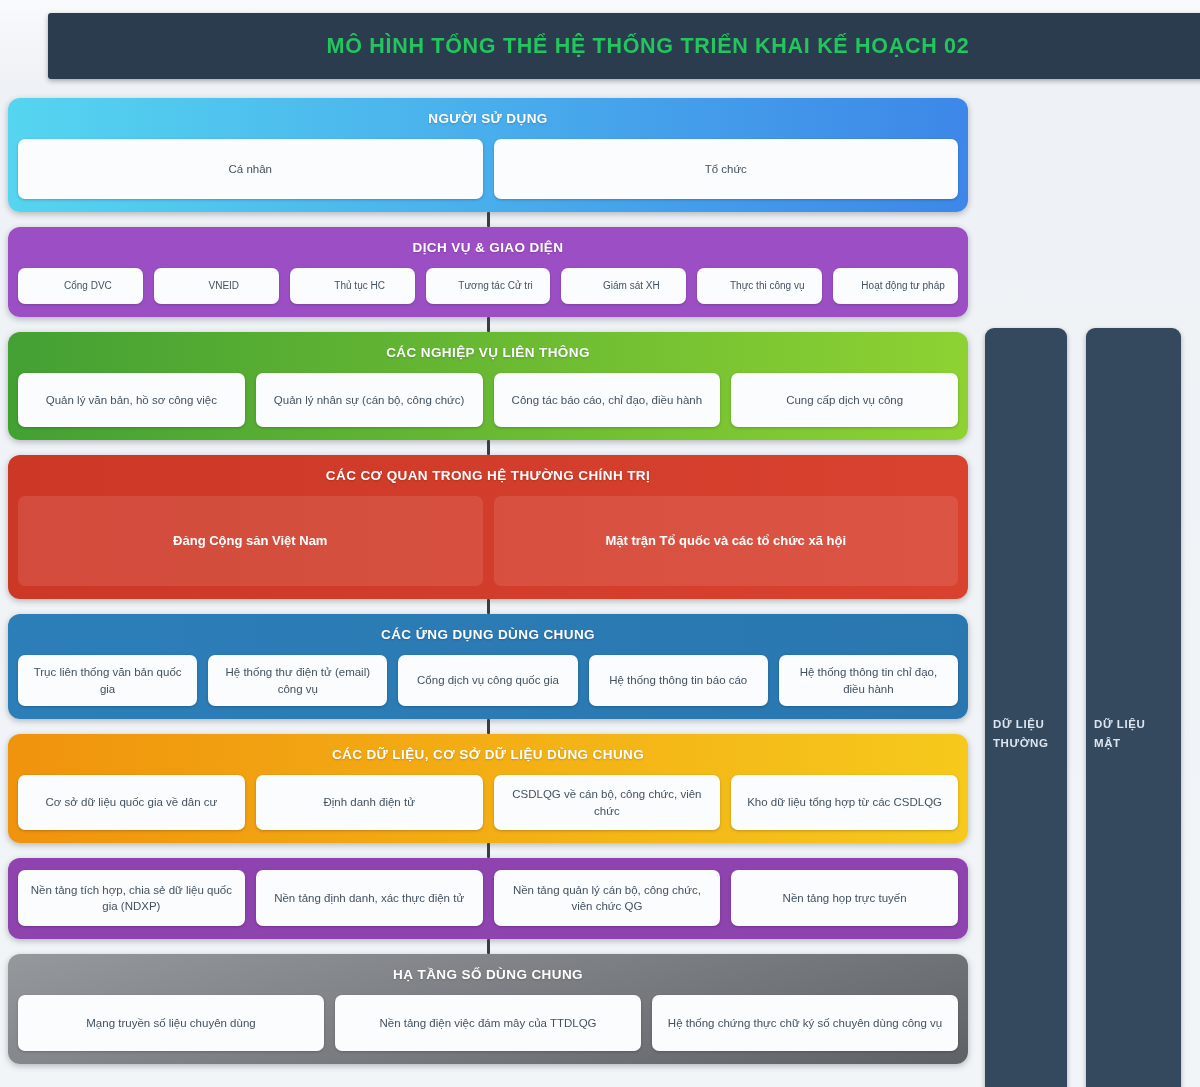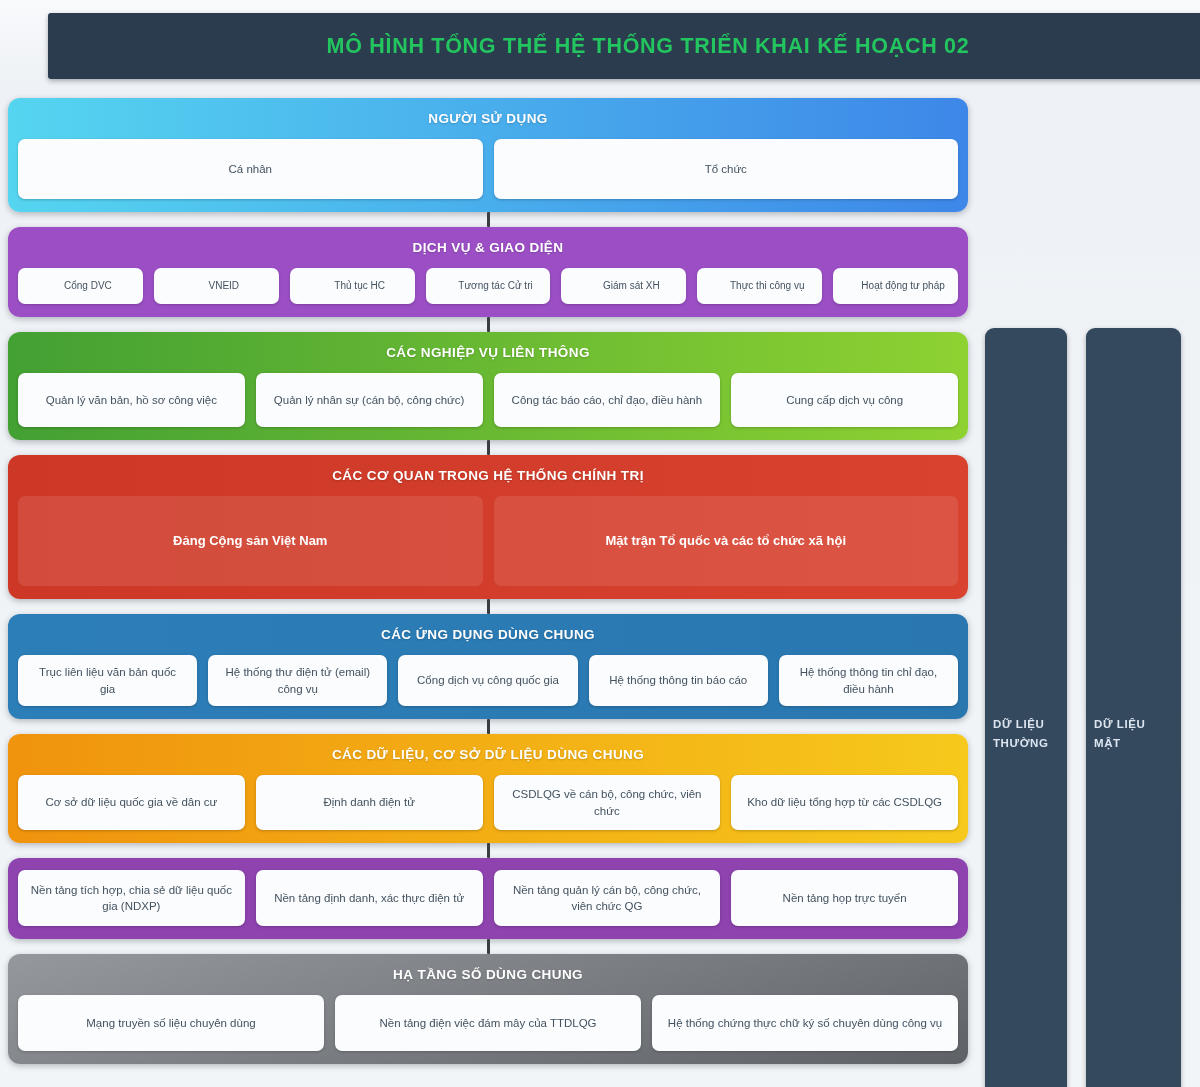--- a/index.html
+++ b/index.html
@@ -123,36 +123,36 @@
         <div class="band-box">
           <div class="box-label">Công tác báo cáo, chỉ đạo, điều hành</div>
         </div>
         <div class="band-box">
           <div class="box-label">Cung cấp dịch vụ công</div>
         </div>
       </div>
     </section>
     <div class="connector" style="background: rgb(58, 62, 66);"></div>
     <section class="band band-3 tinted" style="--c1: #cd3726; --c2: #d8422f;">
-      <div class="band-title">CÁC CƠ QUAN TRONG HỆ THỐNG CHÍNH TRỊ</div>
+      <div class="band-title">CÁC CƠ QUAN TRONG HỆ THƯỜNG CHÍNH TRỊ</div>
       <div class="band-row">
         <div class="band-box">
           <div class="box-label">Đảng Cộng sản Việt Nam</div>
         </div>
         <div class="band-box">
           <div class="box-label">Mặt trận Tổ quốc và các tổ chức xã hội</div>
         </div>
       </div>
     </section>
     <div class="connector" style="background: rgb(58, 62, 66);"></div>
     <section class="band band-4" style="--c1: #2c7eb9; --c2: #2a77b0;">
       <div class="band-title">CÁC ỨNG DỤNG DÙNG CHUNG</div>
       <div class="band-row">
         <div class="band-box">
-          <div class="box-label">Trục liên liệu văn bản quốc gia</div>
+          <div class="box-label">Trục liên thống văn bản quốc gia</div>
         </div>
         <div class="band-box">
           <div class="box-label">Hệ thống thư điện tử (email) công vụ</div>
         </div>
         <div class="band-box">
           <div class="box-label">Cổng dịch vụ công quốc gia</div>
         </div>
         <div class="band-box">
           <div class="box-label">Hệ thống thông tin báo cáo</div>
         </div>

